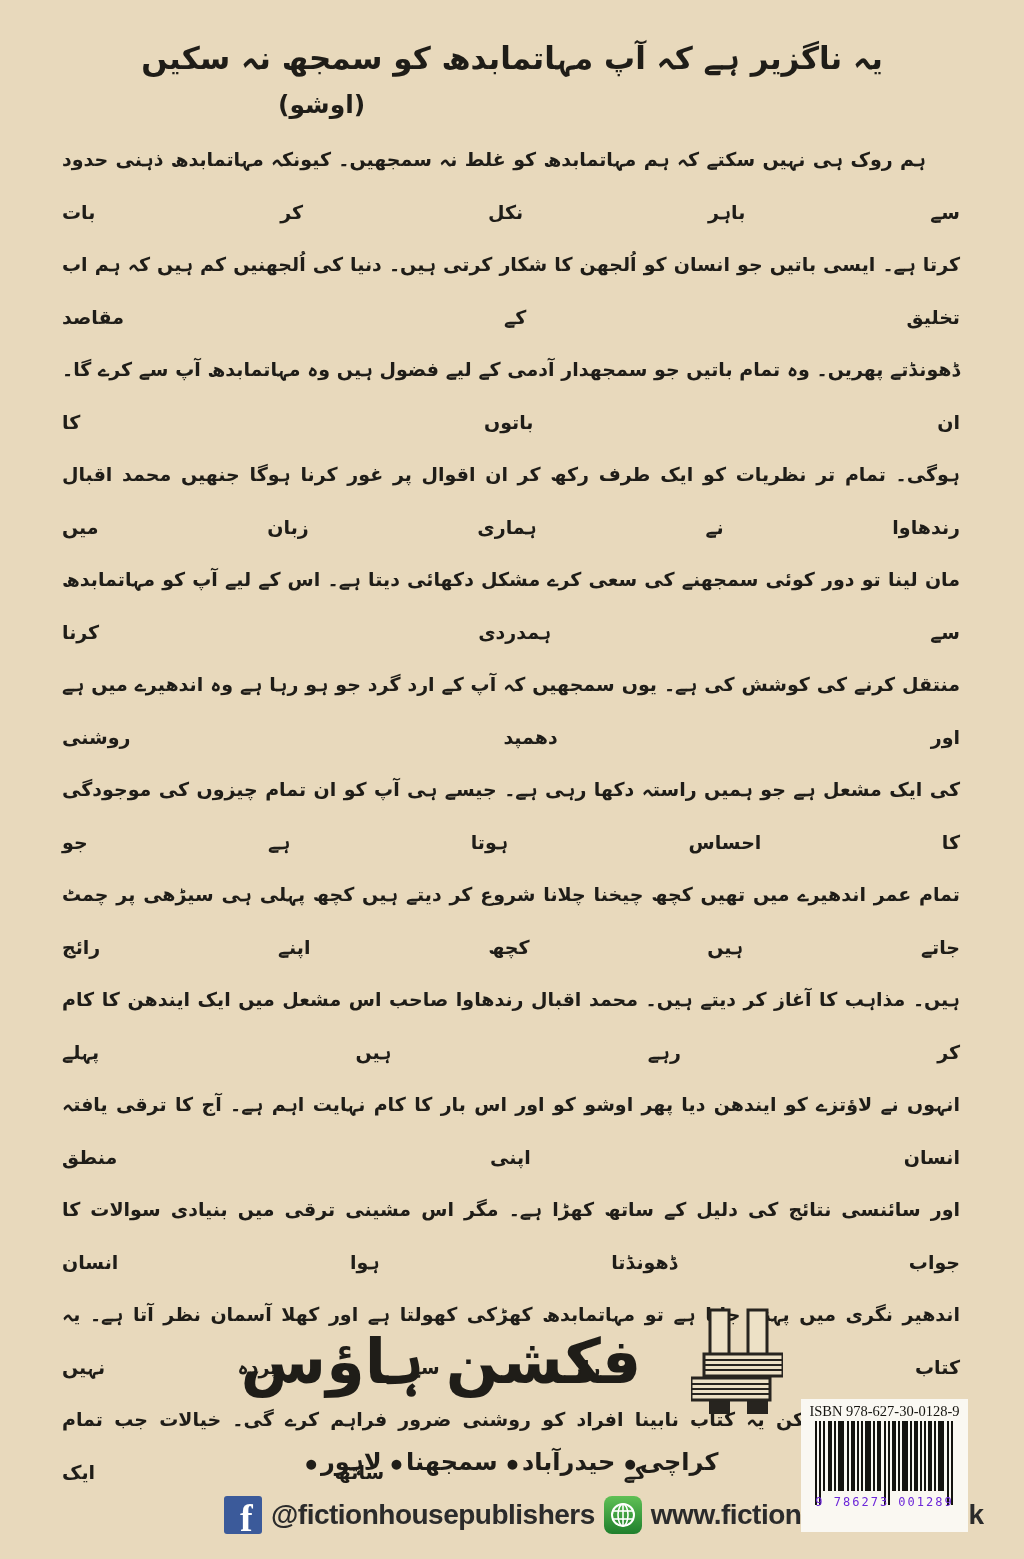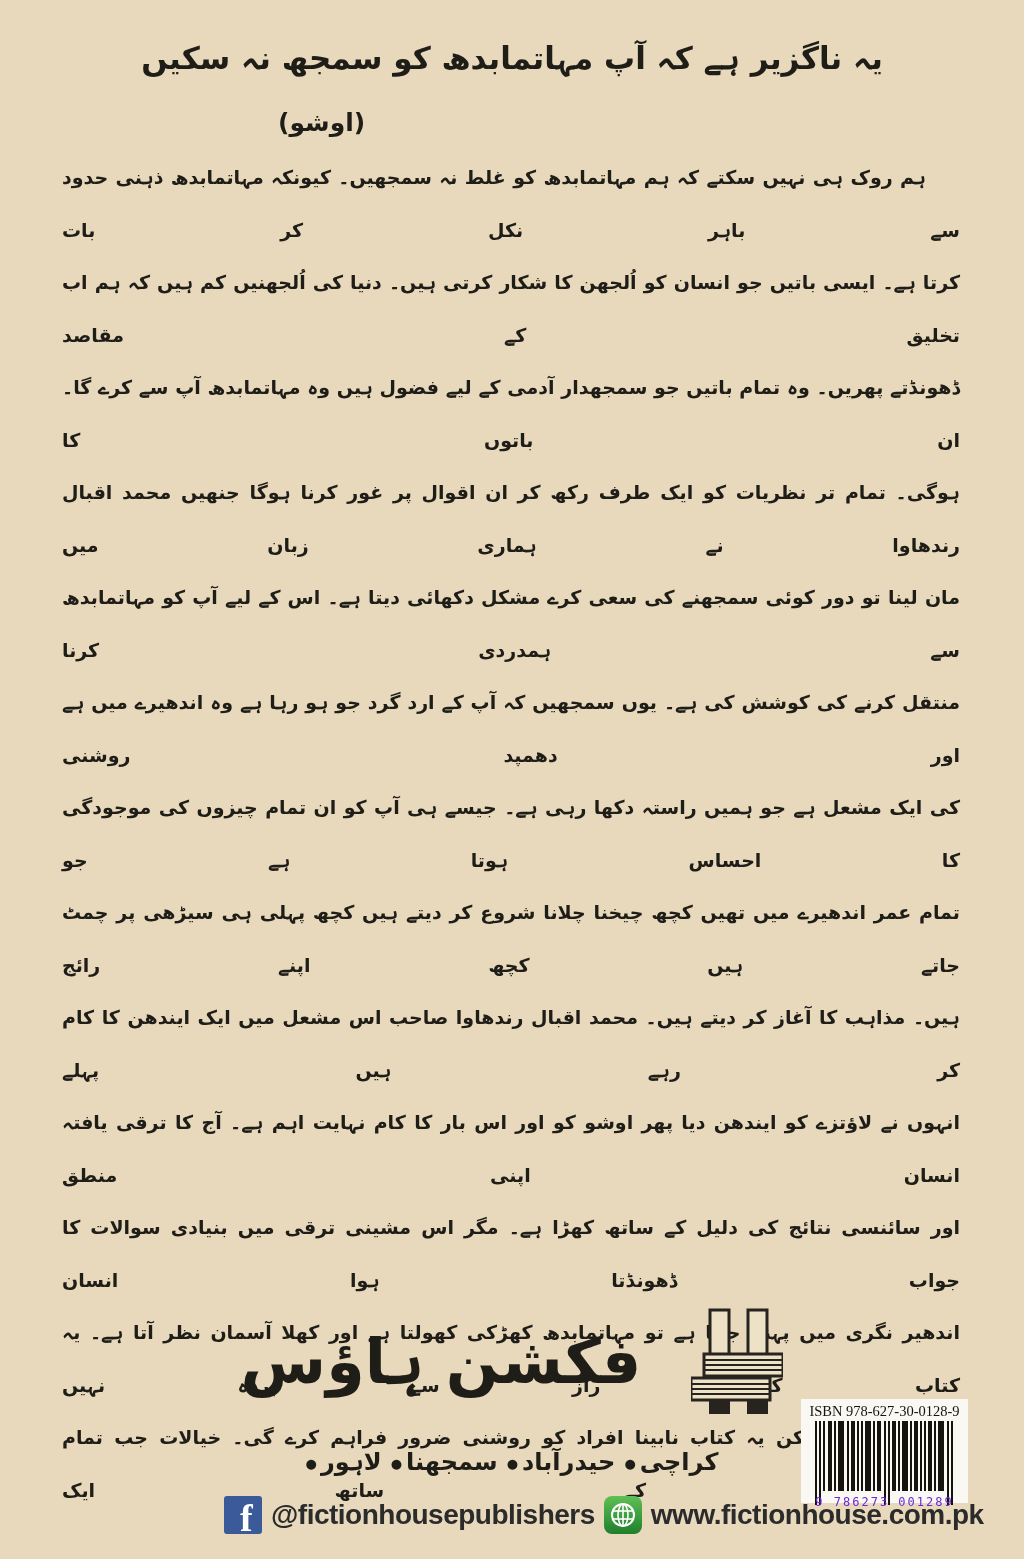--- a/index.html
+++ b/index.html
@@ -15,21 +15,21 @@
 
   
   .title{
     margin-top:40px;
     text-align:center;
     direction:rtl;
     font-size:31px;
     font-weight:bold;
     letter-spacing:0.5px;
   }
-  .attribution-row{margin-top:32px;}
+  .attribution-row{margin-top:14px;}
   .attribution{
     display:inline-block;
     margin-left:278px;
     direction:rtl;
     font-size:25px;
     font-weight:bold;
   }
 
   
   .body-text{
@@ -104,21 +104,21 @@
     font-size:38px;
     line-height:0.82;
     margin-right:-6px;
   }
   .globe-icon{width:38px;height:38px;}
 
   
   .barcode-box{
     position:absolute;
     left:801px;top:1399px;
-    width:167px;height:104px;
+    width:167px;height:133px;
     background:#faf8f2;
     display:flex;
     flex-direction:column;
     align-items:center;
   }
   .isbn-label{
     font-family:"Liberation Serif",serif;
     font-size:14.5px;
     color:#14130f;
     margin-top:4px;

